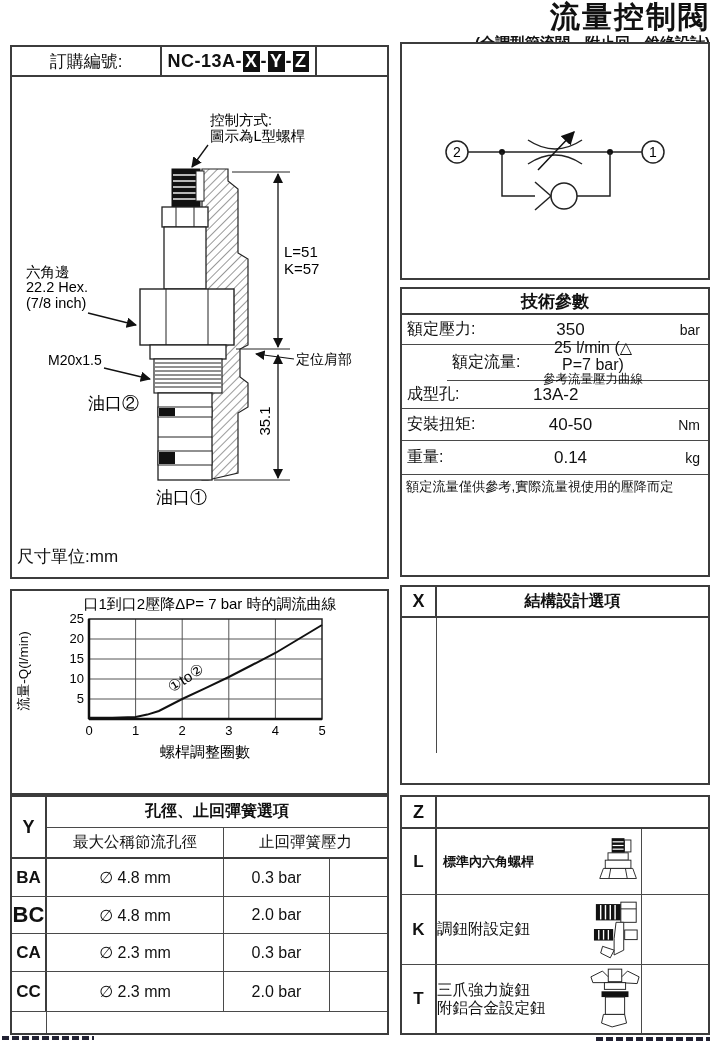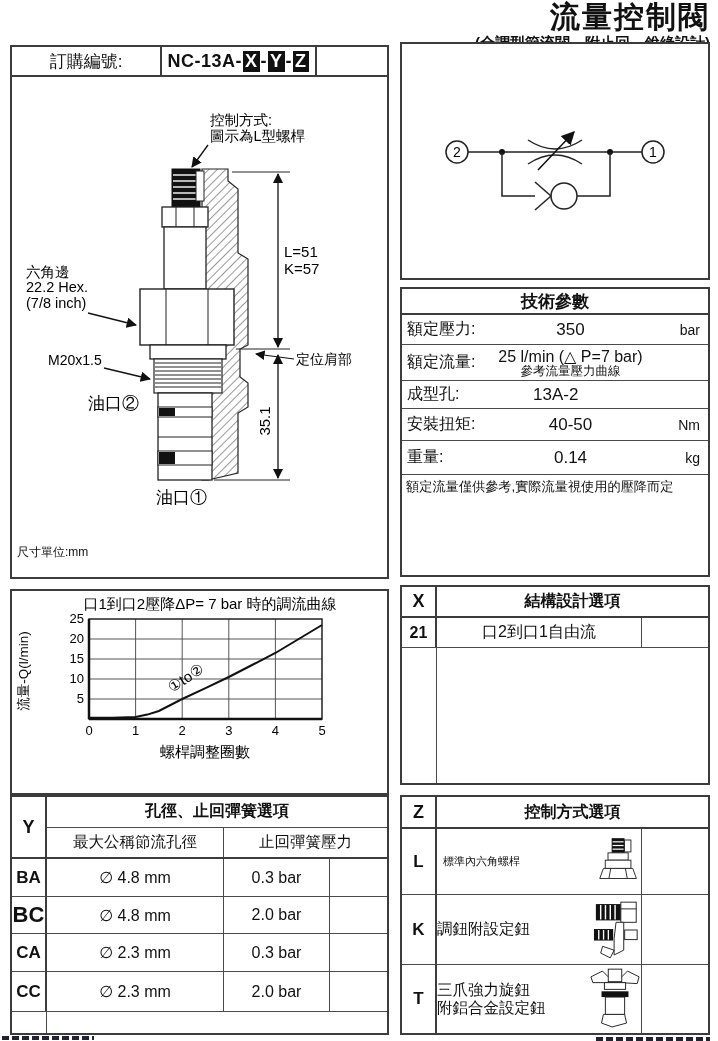--- a/index.html
+++ b/index.html
@@ -14,21 +14,21 @@
   .title-sub{font-size:15px;font-weight:bold;line-height:17px;}
 
   
   .order-row{display:flex;height:30px;border-bottom:2px solid #3c3c3c;box-sizing:border-box;}
   .order-label{width:150px;display:flex;align-items:center;justify-content:center;
                font-size:17px;border-right:2px solid #3c3c3c;box-sizing:border-box;}
   .order-code{width:155px;display:flex;align-items:center;justify-content:center;
               font-size:18px;font-weight:bold;border-right:2px solid #3c3c3c;box-sizing:border-box;letter-spacing:.5px;}
   .inv{background:#111;color:#fff;padding:0 2px;margin:0 1px;}
 
-  .unit-note{position:absolute;left:5px;bottom:16px;font-size:12px;}
+  .unit-note{position:absolute;left:5px;bottom:9px;font-size:17px;}
 
   
   .tech-title{height:24px;display:flex;align-items:center;justify-content:center;
               font-weight:bold;font-size:17px;border-bottom:2px solid #3c3c3c;}
   .trow{display:flex;align-items:center;border-bottom:1.5px solid #4a4a4a;box-sizing:border-box;}
   .trow .tl{width:86px;padding-left:5px;font-size:16px;}
   .trow .tv{flex:1;text-align:center;font-size:17px;}
   .trow .tu{width:52px;text-align:right;padding-right:8px;font-size:14px;}
   .tv .sub{font-size:12.5px;line-height:13px;}
   .tech-note{font-size:13.2px;padding:3px 4px 0 4px;}
@@ -183,21 +183,21 @@
   </div>
 
   <div class="box" style="left:400px;top:287px;width:310px;height:290px;">
     <div class="tech-title">技術參數</div>
 
     <div class="trow" style="height:30px;">
       <div class="tl">額定壓力:</div>
       <div class="tv">350</div>
       <div class="tu">bar</div>
     </div>
-    <div class="trow" style="height:36px;">
+    <div class="trow" style="height:36px;margin-left:45px;">
       <div class="tl">額定流量:</div>
       <div class="tv">
         <div style="font-size:16px;line-height:17px;">25 l/min (△ P=7 bar)</div>
         <div class="sub">參考流量壓力曲線</div>
       </div>
       <div class="tu"></div>
     </div>
     <div class="trow" style="height:28px;">
       <div class="tl">成型孔:</div>
       <div class="tv" style="text-align:left;padding-left:40px;">13A-2</div>
@@ -253,25 +253,20 @@
       <polyline fill="none" stroke="#111" stroke-width="2" points="77.0,126.8 100.3,126.8 123.6,126.0 135.3,123.6 146.9,120.0 170.2,108.0 193.5,97.2 216.8,86.0 240.1,74.0 263.4,62.0 286.7,48.0 310.0,34.0"></polyline>
       <text x="160" y="102" font-size="15" transform="rotate(-33 160 102)">①to②</text>
     </svg>
   </div>
 
   <div class="box" style="left:400px;top:585px;width:310px;height:200px;">
     <div class="opt-head" style="height:31px;">
       <div class="code-col" style="font-size:18px;">X</div>
       <div class="opt-title">結構設計選項</div>
     </div>
-    <div class="orow" style="height:30px;">
-      <div class="code-col" style="font-size:16px;">21</div>
-      <div style="width:205px;display:flex;align-items:center;justify-content:center;font-size:16px;border-right:1.5px solid #4a4a4a;box-sizing:border-box;">口2到口1自由流</div>
-      <div style="flex:1;"></div>
-    </div>
     <div style="display:flex;flex:1;height:135px;">
       <div class="code-col" style="border-right:1.5px solid #4a4a4a;"></div>
       <div style="flex:1;"></div>
     </div>
   </div>
 
   <div class="box" style="left:10px;top:795px;width:379px;height:240px;display:flex;flex-direction:column;">
     <div style="display:flex;height:60px;border-bottom:2px solid #3c3c3c;">
       <div class="code-col" style="font-size:18px;">Y</div>
       <div style="flex:1;display:flex;flex-direction:column;">
@@ -309,27 +304,26 @@
     </div>
     <div style="display:flex;flex:1;">
       <div class="code-col" style="border-right:1.5px solid #4a4a4a;"></div>
       <div style="flex:1;"></div>
     </div>
   </div>
 
   <div class="box" style="left:400px;top:795px;width:310px;height:240px;display:flex;flex-direction:column;">
     <div class="opt-head" style="height:32px;">
       <div class="code-col" style="font-size:18px;">Z</div>
-      <div class="opt-title">控制方式選項</div>
     </div>
 
     <div class="orow" style="height:66px;">
       <div class="code-col" style="font-size:17px;">L</div>
       <div style="width:205px;display:flex;align-items:center;border-right:1.5px solid #4a4a4a;box-sizing:border-box;padding-left:6px;">
-        <div style="flex:1;font-size:11px;">標準內六角螺桿</div>
+        <div style="flex:1;font-size:13px;font-weight:bold;">標準內六角螺桿</div>
         <svg width="44" height="56" viewBox="0 0 48 56">
           <rect x="16" y="2" width="14" height="16" fill="#111"></rect>
           <line x1="17" y1="6" x2="29" y2="6" stroke="#fff" stroke-width="1.3"></line>
           <line x1="17" y1="10" x2="29" y2="10" stroke="#fff" stroke-width="1.3"></line>
           <line x1="17" y1="14" x2="29" y2="14" stroke="#fff" stroke-width="1.3"></line>
           <rect x="30" y="4" width="7" height="13" fill="#fff" stroke="#222"></rect>
           <rect x="12" y="18" width="22" height="8" fill="#fff" stroke="#222"></rect>
           <rect x="9" y="26" width="28" height="9" fill="#fff" stroke="#222"></rect>
           <polygon points="7,35 39,35 43,46 3,46" fill="#fff" stroke="#222"></polygon>
           <line x1="15" y1="35" x2="13" y2="46" stroke="#222"></line>

